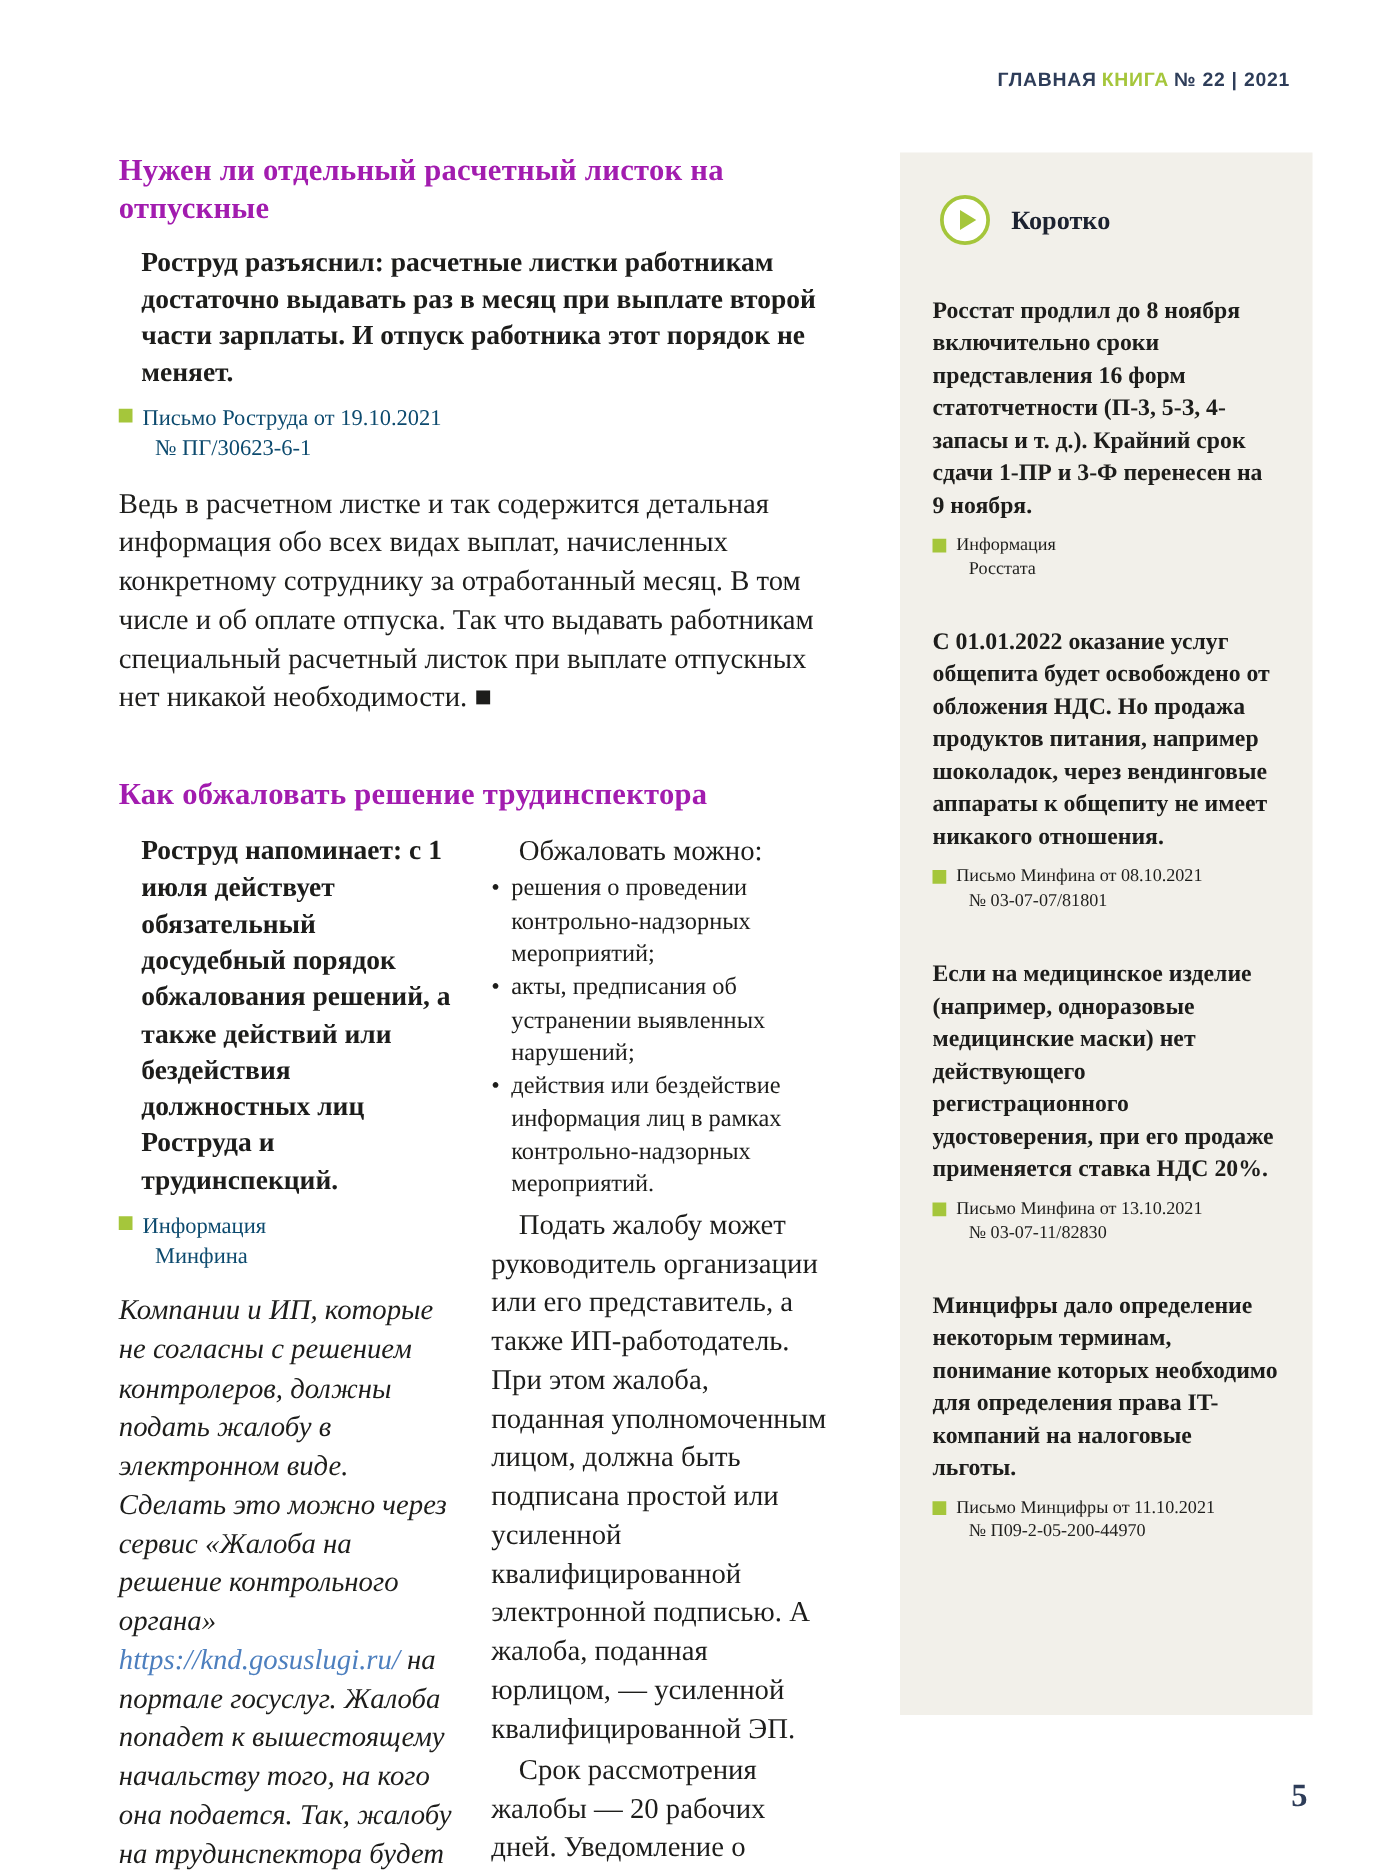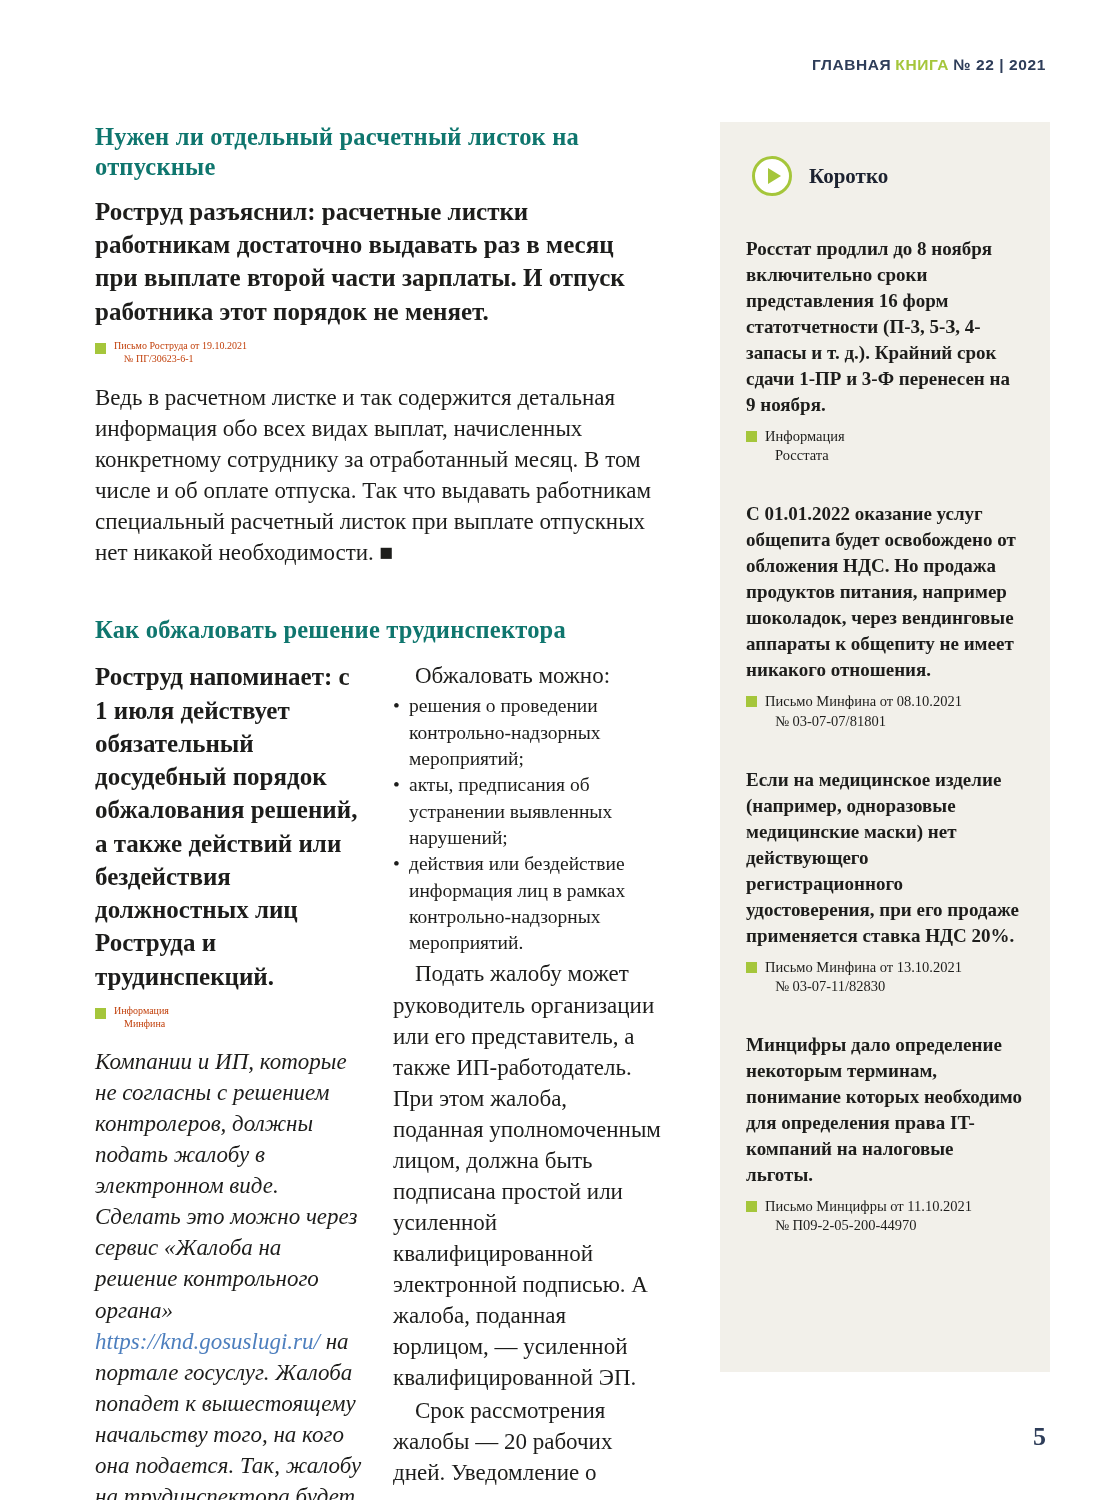--- a/index.html
+++ b/index.html
@@ -4,45 +4,45 @@
 <style>
   * { margin:0; padding:0; box-sizing:border-box; }
   html, body { background:#ffffff; }
   body {
     width:1104px; height:1500px; position:relative; overflow:hidden;
     font-family:"Liberation Serif","DejaVu Serif",serif;
     color:#1d1d1b;
   }
   
   .masthead {
-    position:absolute; top:56px; right:58px;
+    position:absolute; top:56px; right:72px;
     font-family:"Liberation Sans","DejaVu Sans",sans-serif;
     font-weight:bold; font-size:15.5px; letter-spacing:0.6px; color:#2e3d59;
     white-space:nowrap;
   }
   .masthead .green { color:#a5c63b; }
   .masthead span { margin-left:4px; }
 
   
   .content { display:flex; padding:122px 56px 0 95px; align-items:flex-start; }
   .main-col { width:566px; margin-right:59px; flex:none; }
   .sidebar {
     width:330px; flex:none; background:#f2f0ea;
     padding:34px 26px 38px 26px; min-height:1250px;
   }
 
   
   .article-title {
-    font-size:24.5px; line-height:1.22; font-weight:bold; color:#0f766e;
+    font-size:24.5px; line-height:1.22; font-weight:bold; color:#a21caf;
     letter-spacing:0.2px;
   }
-  .lead { font-weight:bold; font-size:25px; line-height:1.33; margin-top:13px; }
+  .lead { font-weight:bold; font-size:22px; line-height:1.33; margin-top:13px;margin-left:18px; }
   .body-text { font-size:23px; line-height:1.35; }
 
-  .source { display:flex; margin-top:11px; font-size:10px; line-height:1.32; color:#c2410c; }
+  .source { display:flex; margin-top:11px; font-size:18px; line-height:1.32; color:#0c4a6e; }
   .source .sq { width:11px; height:11px; background:#a5c63b; margin:4px 8px 0 0; flex:none; }
   .source .src-l2 { padding-left:10px; }
 
   .article1 .body-text { margin-top:17px; }
 
   
   .article2 { margin-top:47px; }
   .two-cols { display:flex; margin-top:15px; }
   .c1 { width:268px; margin-right:30px; flex:none; }
   .c2 { width:268px; flex:none; }

